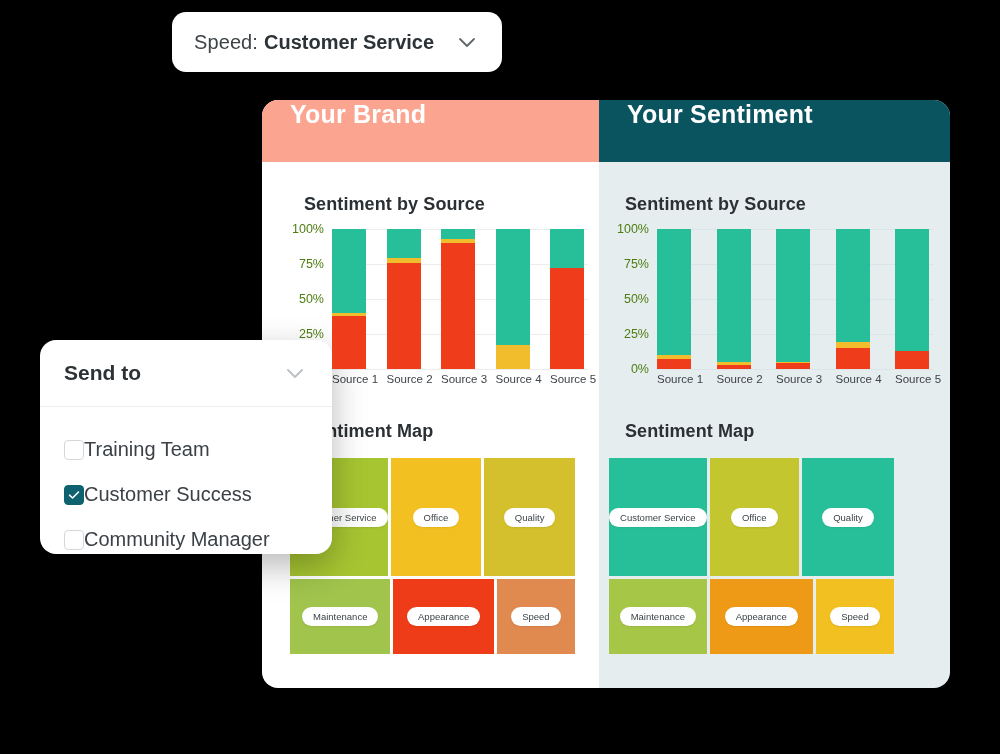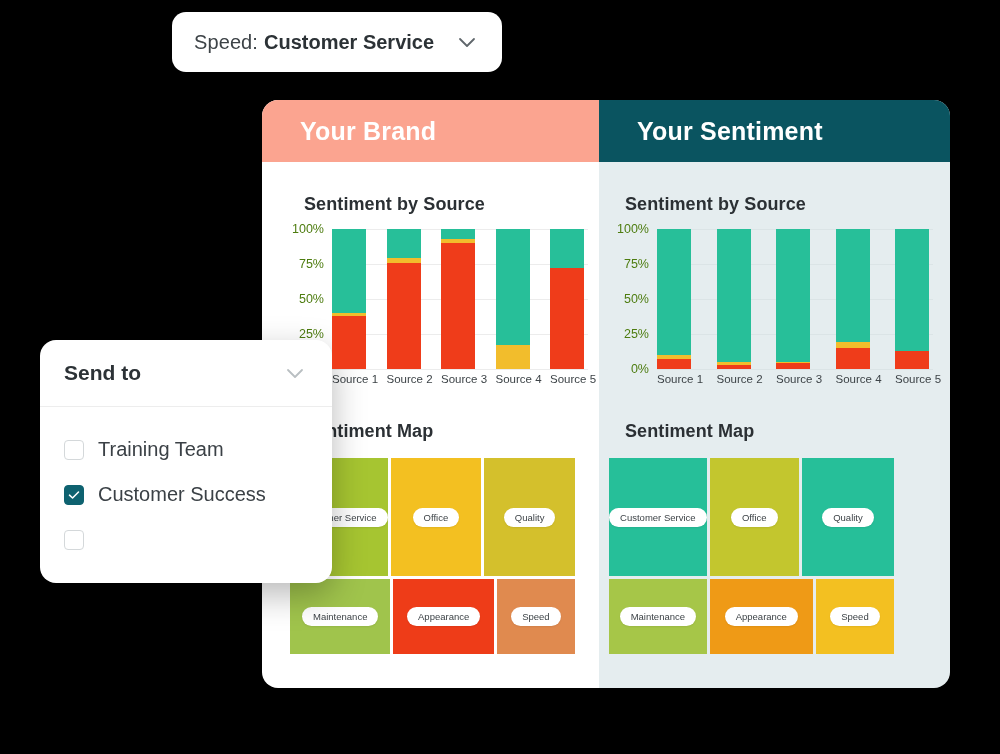--- a/index.html
+++ b/index.html
@@ -63,22 +63,22 @@
     box-shadow: 0 10px 30px rgba(0,0,0,0.30);
     display: flex;
   }
   .panel { position: relative; height: 100%; box-sizing: border-box; }
   .panel.left  { width: 337px; background: #ffffff; }
   .panel.right { width: 351px; background: #e5edef; }
 
   .panel-header {
     height: 62px;
     display: flex;
-    align-items: center;
-    padding-left: 38px;
+    align-items: flex-start;
+    padding-left: 28px;
     box-sizing: border-box;
   }
   .panel.left  .panel-header { background: #fba490; }
   .panel.right .panel-header { background: #0a5460; }
   .panel-header .title {
     color: #ffffff;
     font-size: 25px;
     font-weight: bold;
     letter-spacing: 0.2px;
   }
@@ -186,21 +186,21 @@
     white-space: nowrap;
     box-shadow: 0 1px 2px rgba(0,0,0,0.07);
   }
 
   
   #send-to {
     position: absolute;
     left: 40px;
     top: 340px;
     width: 292px;
-    height: 243px;
+    height: 214px;
     background: #ffffff;
     border-radius: 16px;
     box-shadow: 0 12px 34px rgba(0,0,0,0.28);
     overflow: hidden;
   }
   #send-to .st-head {
     height: 67px;
     display: flex;
     align-items: center;
     padding: 0 24px;
@@ -236,21 +236,20 @@
     display: flex;
     align-items: center;
     justify-content: center;
   }
   .st-box.checked {
     background: #0e6270;
     border-color: #0e6270;
   }
   .st-box svg { display: block; }
   .st-text {
-    margin-left: 14px;
     font-size: 20px;
     color: #3b4146;
     white-space: nowrap;
   }
 </style>
 </head>
 <body>
 
 <div id="filter-pill">
   <span class="ftext">Speed:</span>
@@ -444,15 +443,16 @@
       <div class="st-item">
         <span class="st-box checked">
           <svg viewBox="0 0 20 20" width="20" height="20">
             <path d="M5 10.2 L8.4 13.4 L15 6.6" fill="none" stroke="#ffffff" stroke-width="1.7" stroke-linecap="round" stroke-linejoin="round"></path>
           </svg>
         </span>
         <span class="st-text">Customer Success</span>
       </div>
       <div class="st-item">
         <span class="st-box"></span>
+        <span class="st-text">Community Manager</span>
       </div>
     </div>
 </div>
 
 </body></html>

